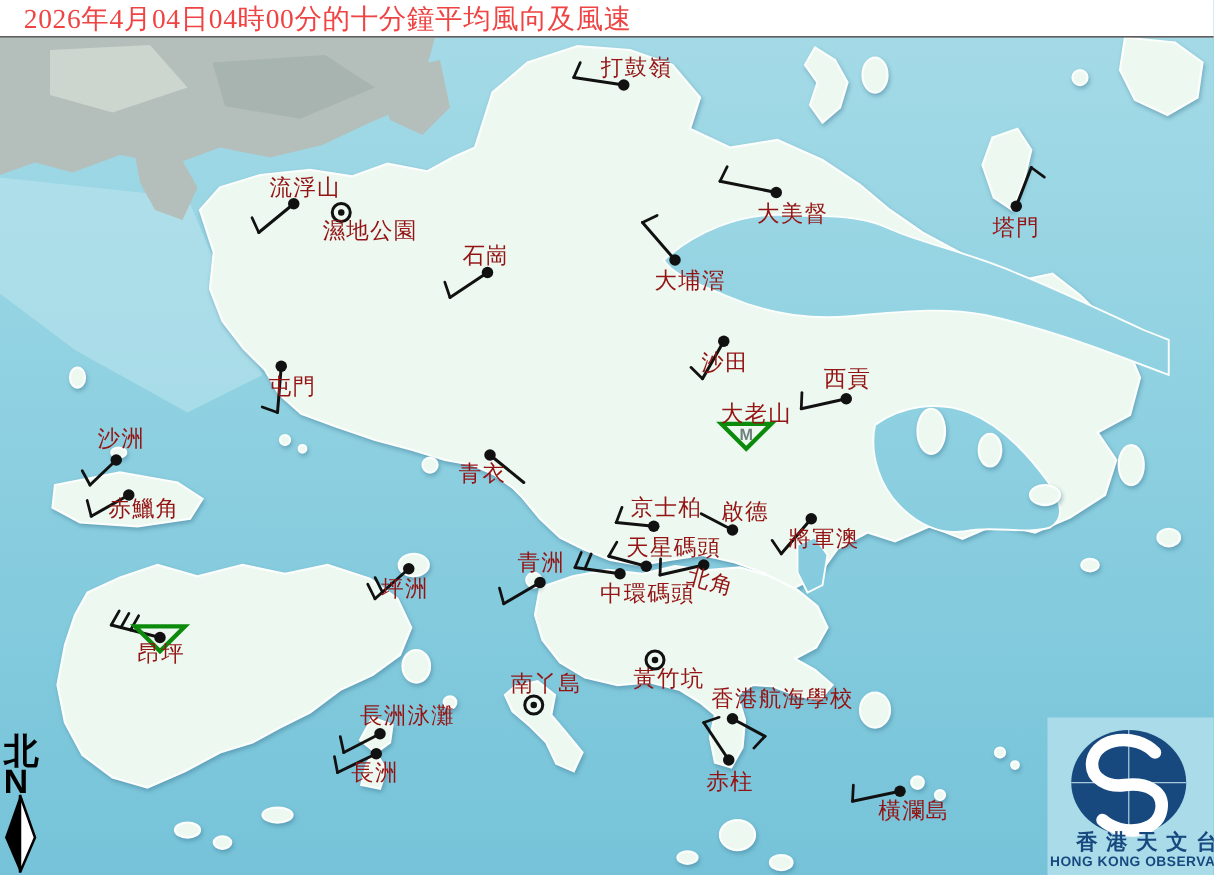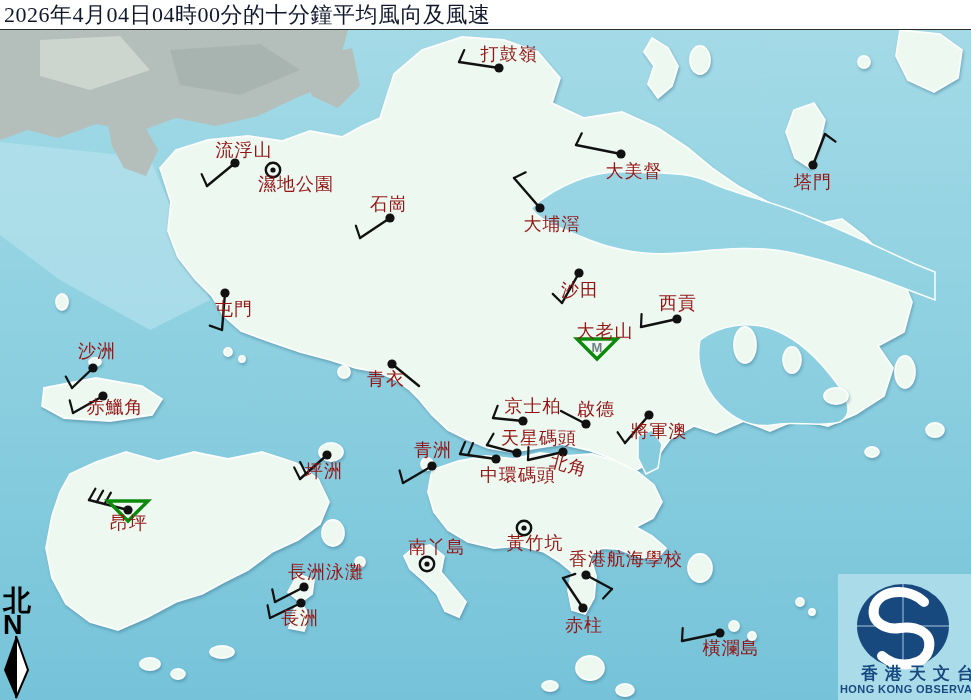--- a/index.html
+++ b/index.html
@@ -5,22 +5,22 @@
   html,body{margin:0;padding:0;}
   body{width:971px;height:700px;overflow:hidden;font-family:"Liberation Serif",serif;background:#8fd1e1;}
   .stage{position:relative;width:971px;height:700px;}
   svg{position:absolute;left:0;top:0;}
   .titlebar{
     position:absolute;left:0;top:0;width:971px;height:30px;
     background:#ffffff;border-bottom:1px solid #2a2a2a;
     display:flex;align-items:center;box-sizing:border-box;
   }
   .titlebar span{
-    font-family:"Liberation Serif",serif;font-size:22px;color:#0f172a;
-    padding-left:4px;letter-spacing:0.5px;white-space:nowrap;
+    font-family:"Liberation Serif",serif;font-size:22px;color:#ef4444;
+    padding-left:19px;letter-spacing:0.5px;white-space:nowrap;
   }
   .land{filter:drop-shadow(1px 2px 1.5px rgba(55,110,140,0.45));}
   .land path,.land ellipse,.land circle{fill:#edf8f0;stroke:#fbfefc;stroke-width:1.8;}
   .urban path{stroke:none;}
   .seacut{fill:url(#seaGrad);stroke:#fbfefc;stroke-width:1.5;}
   .st-label{font-family:"Liberation Serif",serif;font-size:18px;fill:#941414;letter-spacing:1px;}
   .logo-cjk{font-family:"Liberation Serif",serif;font-size:17px;font-weight:bold;fill:#17497f;letter-spacing:7px;}
   .logo-en{font-family:"Liberation Sans",sans-serif;font-size:11px;font-weight:bold;fill:#17497f;letter-spacing:0.4px;}
   .compass-cjk{font-family:"Liberation Serif",serif;font-size:28px;font-weight:bold;fill:#000;}
   .compass-n{font-family:"Liberation Sans",sans-serif;font-size:27px;font-weight:bold;fill:#000;}

